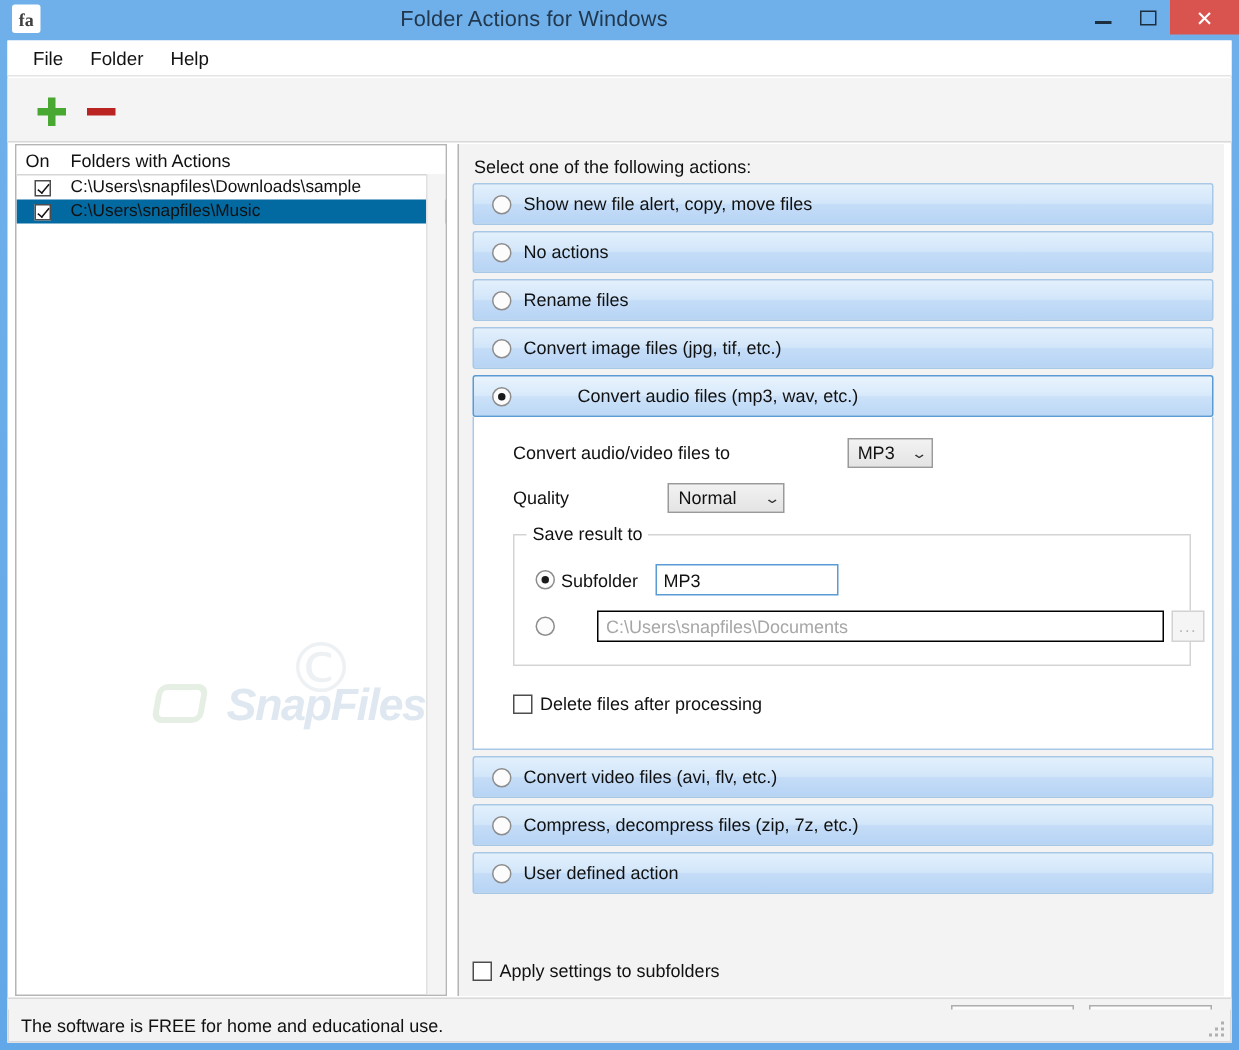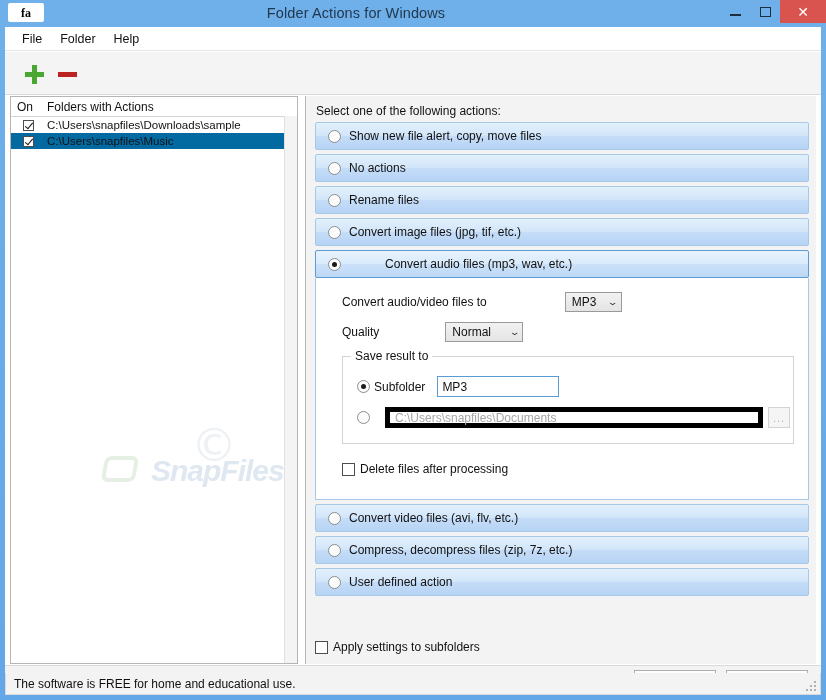--- a/index.html
+++ b/index.html
@@ -28,30 +28,30 @@
     left: 0; top: 0;
     width: 826px;
     height: 27px;
     display: flex;
     align-items: center;
   }
   .app-icon {
     position: absolute;
     left: 8px;
     top: 3px;
-    width: 36px;
+    width: 19px;
     height: 19px;
     background: #ffffff;
     border-radius: 2px;
     display: flex;
     align-items: center;
     justify-content: center;
     font-size: 12px;
     font-weight: bold;
-    color: #000000;
+    color: #404040;
     font-family: "Liberation Serif", serif;
     line-height: 1;
   }
   .title-text {
     position: absolute;
     left: 0;
     top: 0;
     width: 712px;
     height: 27px;
     line-height: 27px;
@@ -417,29 +417,29 @@
   .path-row {
     position: absolute;
     left: 14px;
     top: 50px;
     display: flex;
     align-items: center;
   }
   .path-input {
     width: 378px;
     height: 21px;
-    border: 5px solid #000000;
+    border: 1px solid #000000;
     background: #ffffff;
     box-sizing: border-box;
     font-size: 12px;
     color: #a6a6a6;
     padding: 0 5px;
     display: flex;
     align-items: center;
-    margin-left: 7px;
+    margin-left: 20px;
   }
   .browse-btn {
     width: 22px;
     height: 21px;
     border: 1px solid #d3d3d3;
     background: #f5f5f5;
     box-sizing: border-box;
     display: flex;
     align-items: center;
     justify-content: center;

